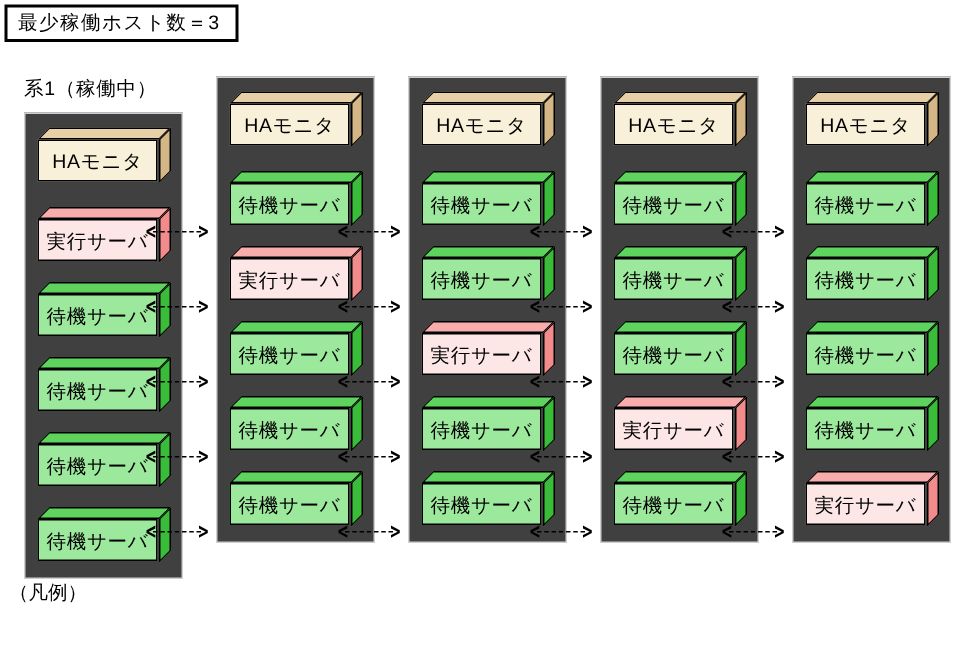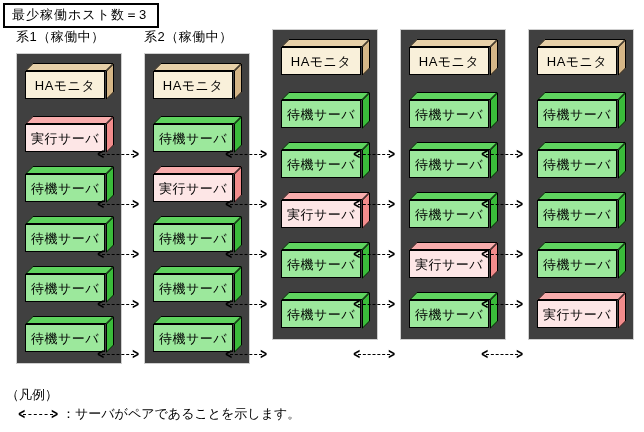--- a/index.html
+++ b/index.html
@@ -12,21 +12,21 @@
 
   
   .title-box {
     position:absolute; left:3px; top:3px;
     border:2px solid #000; background:#fff;
     padding:2px 10px 3px 7px; font-size:13px; line-height:16px;
     letter-spacing:1px; white-space:nowrap;
   }
 
   
-  .col { position:absolute; top:29px; width:106px;padding-left:12px; }
+  .col { position:absolute; top:51px; width:106px;padding-left:12px; }
   .col-header { font-size:13px; line-height:16px; margin-bottom:8px; white-space:nowrap; letter-spacing:0.5px; }
   .panel {
     width:106px; height:311px; background:#404040;
     border:1px solid #cfcfcf; box-sizing:border-box;
     padding-top:17px;
   }
 
   
   .box {
     position:relative; width:80px; height:28px; margin-left:8px;
@@ -98,21 +98,20 @@
       <div class="box server" data-type="standby">
           <span>待機サーバ</span>
         </div>
       <div class="box server" data-type="standby">
           <span>待機サーバ</span>
         </div>
     </div>
   </div>
 
   <div class="col" style="left:132px">
-    <div class="col-header">系2（稼働中）</div>
     <div class="panel">
       <div class="box ha">
           <span>HAモニタ</span>
         </div>
       <div class="box server" data-type="standby">
           <span>待機サーバ</span>
         </div>
       <div class="box server" data-type="active">
           <span>実行サーバ</span>
         </div>
@@ -256,21 +255,15 @@
     </div>
   <div class="arrow pair-arrow" style="left:481px;top:297px">
       <span class="dash"></span>
     </div>
   <div class="arrow pair-arrow" style="left:481px;top:347px">
       <span class="dash"></span>
     </div>
 
   <div class="legend">
     <div>（凡例）</div>
-    <div class="legend-row">
-      <span class="arrow legend-arrow">
-          <span class="dash"></span>
-        </span>
-      <span class="legend-text">：サーバがペアであることを示します。</span>
-    </div>
   </div>
 
 </div>
 
 </body></html>

